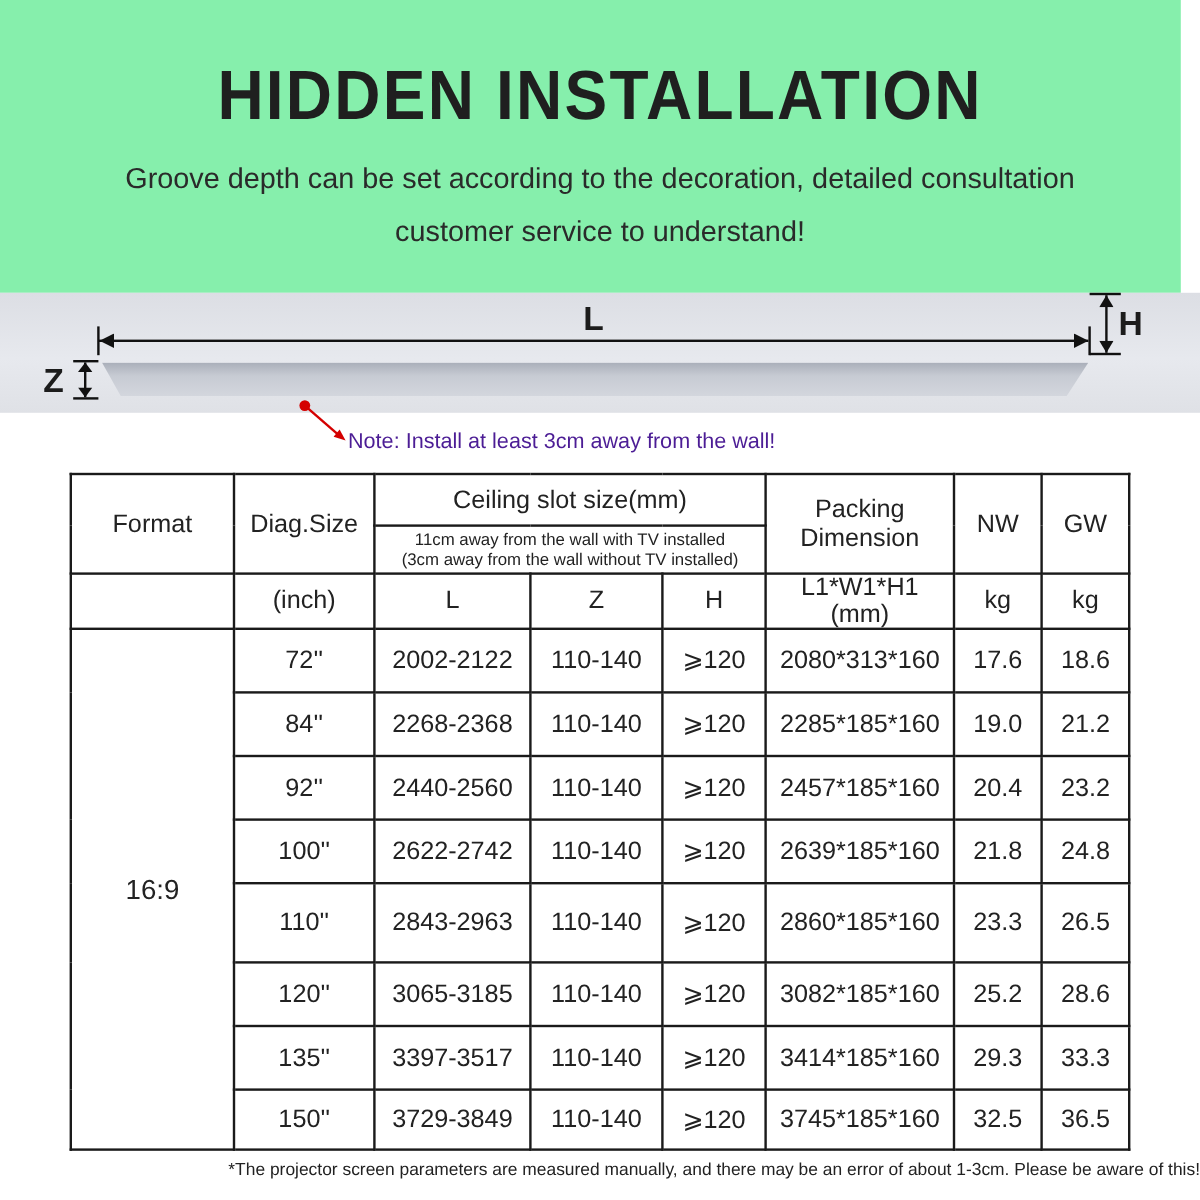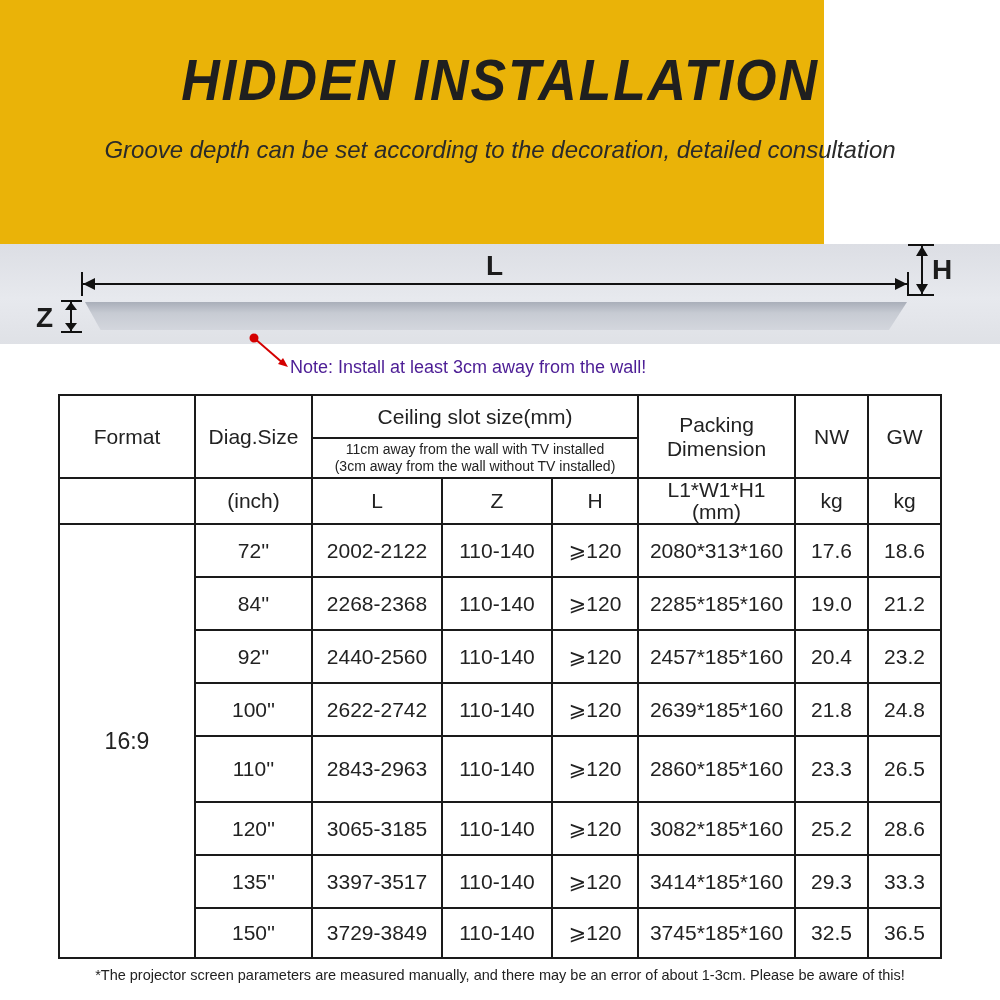--- a/index.html
+++ b/index.html
@@ -1,45 +1,46 @@
 <!DOCTYPE html>
 <html><head>
 <meta charset="utf-8">
 <style>
   html, body { margin:0; padding:0; }
   body { width:1000px; height:1000px; background:#ffffff; position:relative; overflow:hidden;
          font-family:"Liberation Sans", "DejaVu Sans", sans-serif; color:#222; }
-  .header { position:absolute; left:0; top:0; width:824px; height:244px; background:#eab308;font-style:italic; }
+  .header { position:absolute; left:0; top:0; width:984px; height:244px; background:#86efac; }
   .title { position:absolute; top:46px; left:0; width:1000px; text-align:center; font-size:58px;
            font-weight:bold; letter-spacing:2px; color:#1f1f1f; transform:scaleX(0.92); }
   .subtitle { position:absolute; left:0; width:1000px; text-align:center; font-size:24px; color:#2a2a2a; }
   .sub1 { top:136px; }
   .sub2 { top:180px; }
 
   .ceiling { position:absolute; left:0; top:244px; width:1000px; height:100px;
              background:linear-gradient(#dcdee4, #e7e9ee 55%, #dfe1e6); }
   .groove { position:absolute; left:85px; top:302px; width:822px; height:28px;
             background:linear-gradient(#a9aeb9, #c7cbd3 40%, #d3d6dd);
             clip-path:polygon(0 0,100% 0, 97.8% 100%, 1.9% 100%); }
   .dim-line { position:absolute; background:#111; }
   .lbl { position:absolute; font-weight:bold; color:#1c1c1c; }
   .note { position:absolute; left:290px; top:357px; font-size:18px; color:#4c1d95; }
 
   table.spec { position:absolute; left:58px; top:394px; width:882px; border-collapse:collapse;
                table-layout:fixed; font-size:21px; color:#222; }
   table.spec td { border:2px solid #1a1a1a; text-align:center; vertical-align:middle; padding:0; }
   .small { font-size:14px; line-height:17px; }
-  .footnote { position:absolute; left:0; width:1000px; top:967px; text-align:center; font-size:14.5px; color:#222; }
+  .footnote { position:absolute; left:0; width:1000px; top:967px; text-align:right; font-size:14.5px; color:#222; }
 </style>
 </head>
 <body>
 
 <div class="header">
   <div class="title">HIDDEN INSTALLATION</div>
   <div class="subtitle sub1">Groove depth can be set according to the decoration, detailed consultation</div>
+  <div class="subtitle sub2">customer service to understand!</div>
 </div>
 
 <div class="ceiling"></div>
 <div class="groove"></div>
 
 <div class="dim-line" style="left:82px; top:283px; width:825px; height:2px;"></div>
 <div class="dim-line" style="left:81px; top:272px; width:2px; height:24px;"></div>
 <div class="dim-line" style="left:907px; top:272px; width:2px; height:24px;"></div>
 <svg style="position:absolute; left:83px; top:278px;" width="12" height="12">
     <polygon points="0,6 12,0 12,12" fill="#111"></polygon>

